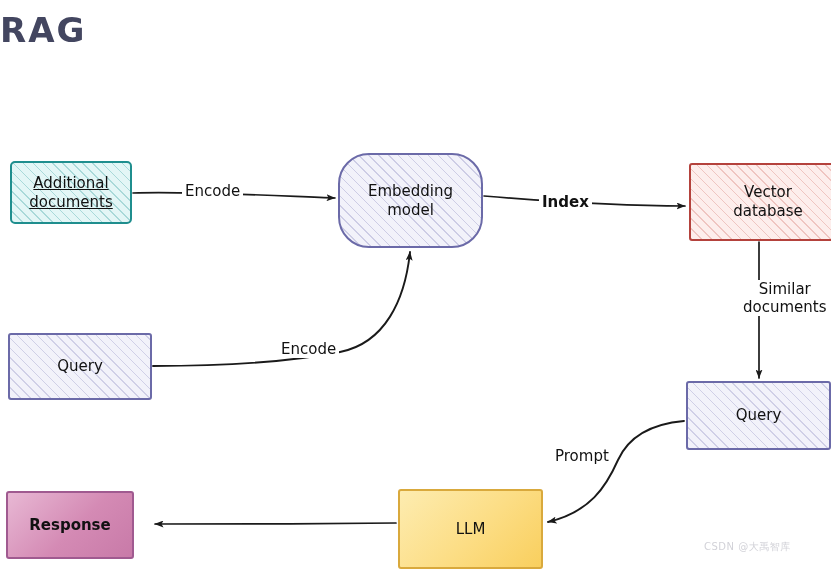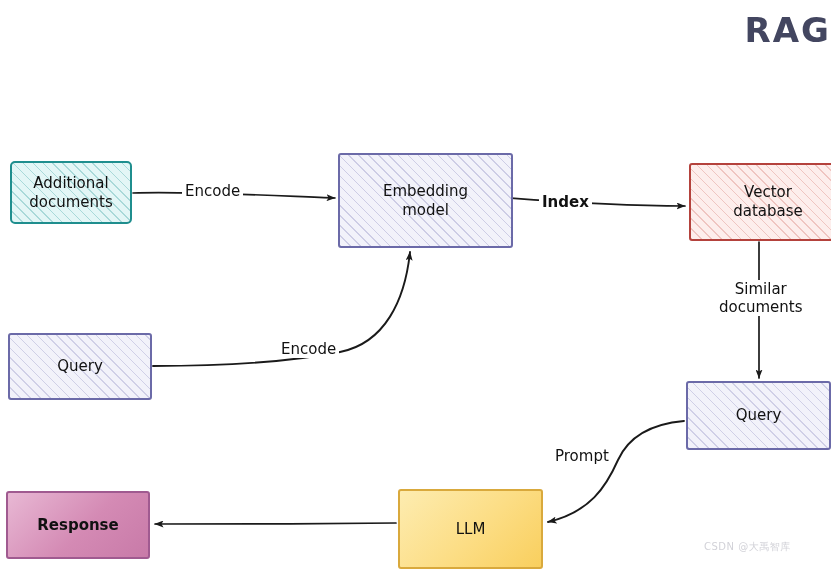--- a/index.html
+++ b/index.html
@@ -20,21 +20,21 @@
     left: 0; top: 0;
     width: 831px;
     height: 570px;
   }
 
   .diagram-title {
     position: absolute;
     left: 0;
     top: 10px;
     width: 831px;
-    text-align: right;
+    text-align: left;
     font-family: "DejaVu Sans", sans-serif;
     font-size: 34px;
     font-weight: 700;
     letter-spacing: 2px;
     color: #434660;
   }
 
   
   .node {
     position: absolute;
@@ -58,33 +58,35 @@
     width: 122px; height: 63px;
     border-color: #1f8e8e;
     background-color: #e3f6f6;
     background-image: repeating-linear-gradient(
       45deg,
       rgba(35,150,150,0.30) 0px,
       rgba(35,150,150,0.30) 1px,
       rgba(255,255,255,0) 1px,
       rgba(255,255,255,0) 7px);
     border-radius: 5px;
+    text-decoration: underline;
   }
 
   .node-embedding-model {
     left: 338px; top: 153px;
-    width: 175px; height: 95px;
+    width: 145px; height: 95px;
     border-color: #6b6aa8;
     background-color: #f2f2fa;
     background-image: repeating-linear-gradient(
       45deg,
       rgba(110,108,175,0.28) 0px,
       rgba(110,108,175,0.28) 1px,
       rgba(255,255,255,0) 1px,
       rgba(255,255,255,0) 7px);
+    border-radius: 31px;
   }
 
   .node-vector-database {
     left: 689px; top: 163px;
     width: 158px; height: 78px;
     border-color: #b4423c;
     background-color: #fdeeec;
     background-image: repeating-linear-gradient(
       45deg,
       rgba(200,80,70,0.26) 0px,
@@ -114,21 +116,21 @@
     background-image: repeating-linear-gradient(
       45deg,
       rgba(110,108,175,0.26) 0px,
       rgba(110,108,175,0.26) 1px,
       rgba(255,255,255,0) 1px,
       rgba(255,255,255,0) 7px);
   }
 
   .node-response {
     left: 6px; top: 491px;
-    width: 144px; height: 68px;
+    width: 128px; height: 68px;
     border-color: #a05a90;
     background-image: linear-gradient(135deg, #e8b8d4 0%, #d48ab4 55%, #c87aa8 100%);
     font-weight: 600;
   }
 
   .node-llm {
     left: 398px; top: 489px;
     width: 145px; height: 80px;
     border-color: #d9a93c;
     background-image: linear-gradient(135deg, #fdecb0 0%, #fcdd84 55%, #f9cf5e 100%);
@@ -141,21 +143,21 @@
     font-size: 15px;
     color: #111111;
     background: #ffffff;
     padding: 0 3px;
     text-align: center;
     line-height: 1.2;
     white-space: pre-line;
   }
   .label-encode-top   { left: 182px; top: 182px; }
   .label-index        { left: 539px; top: 193px; font-weight: bold; }
-  .label-similar-docs { left: 714px; top: 280px; padding: 0 5px; }
+  .label-similar-docs { left: 738px; top: 280px; padding: 0 5px; }
   .label-encode-mid   { left: 278px; top: 340px; }
   .label-prompt       { left: 552px; top: 447px; }
 
   .watermark {
     position: absolute;
     left: 704px;
     top: 540px;
     font-family: "DejaVu Sans", sans-serif;
     font-size: 10px;
     color: #d2d2d8;

